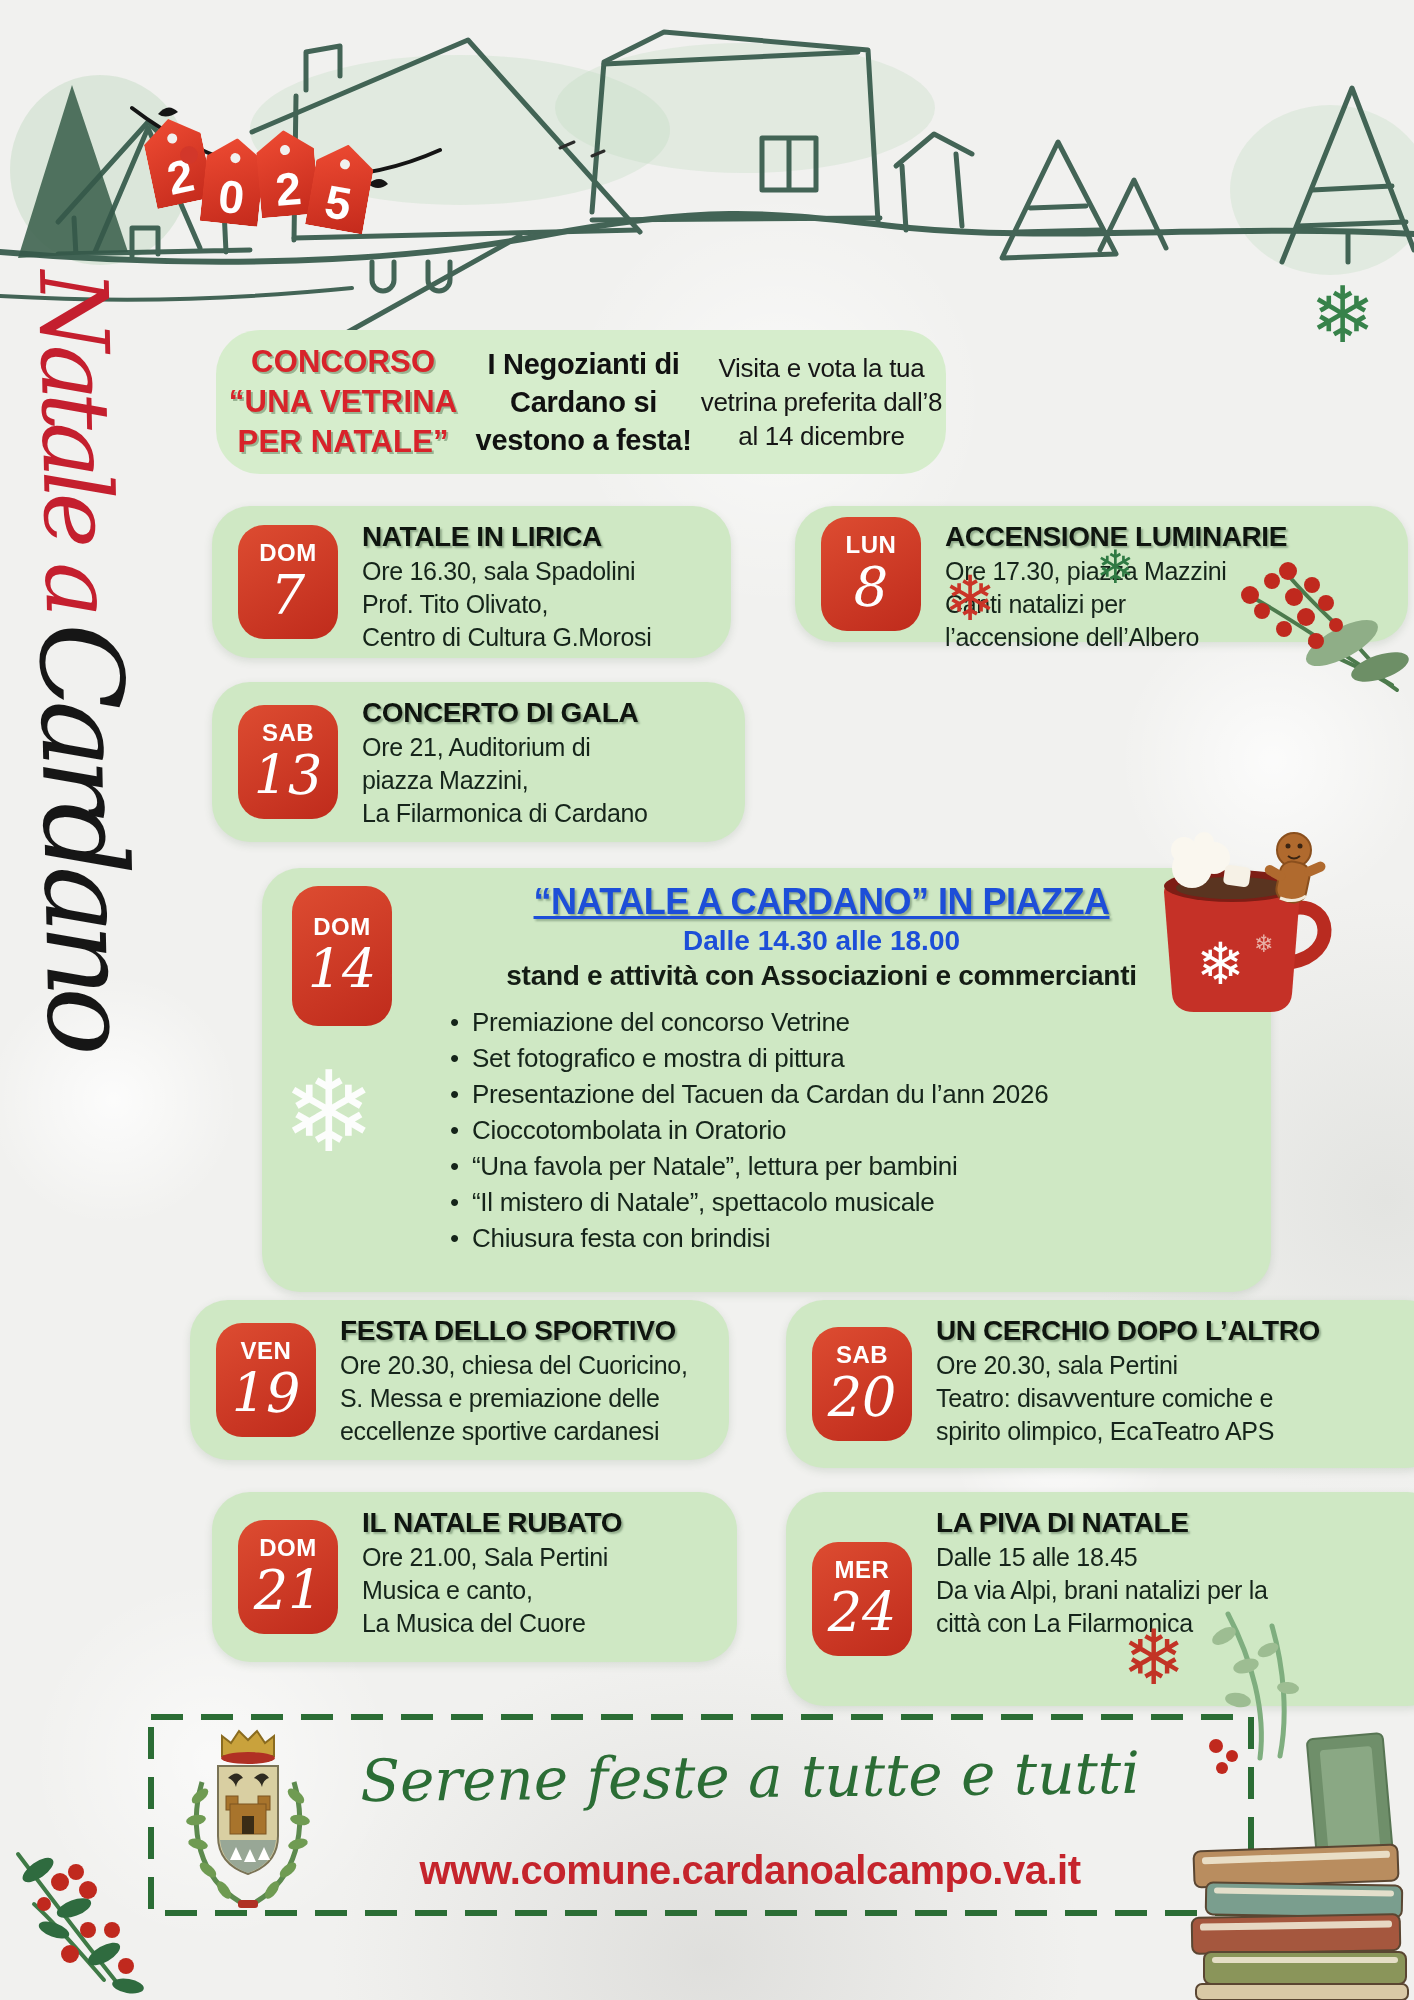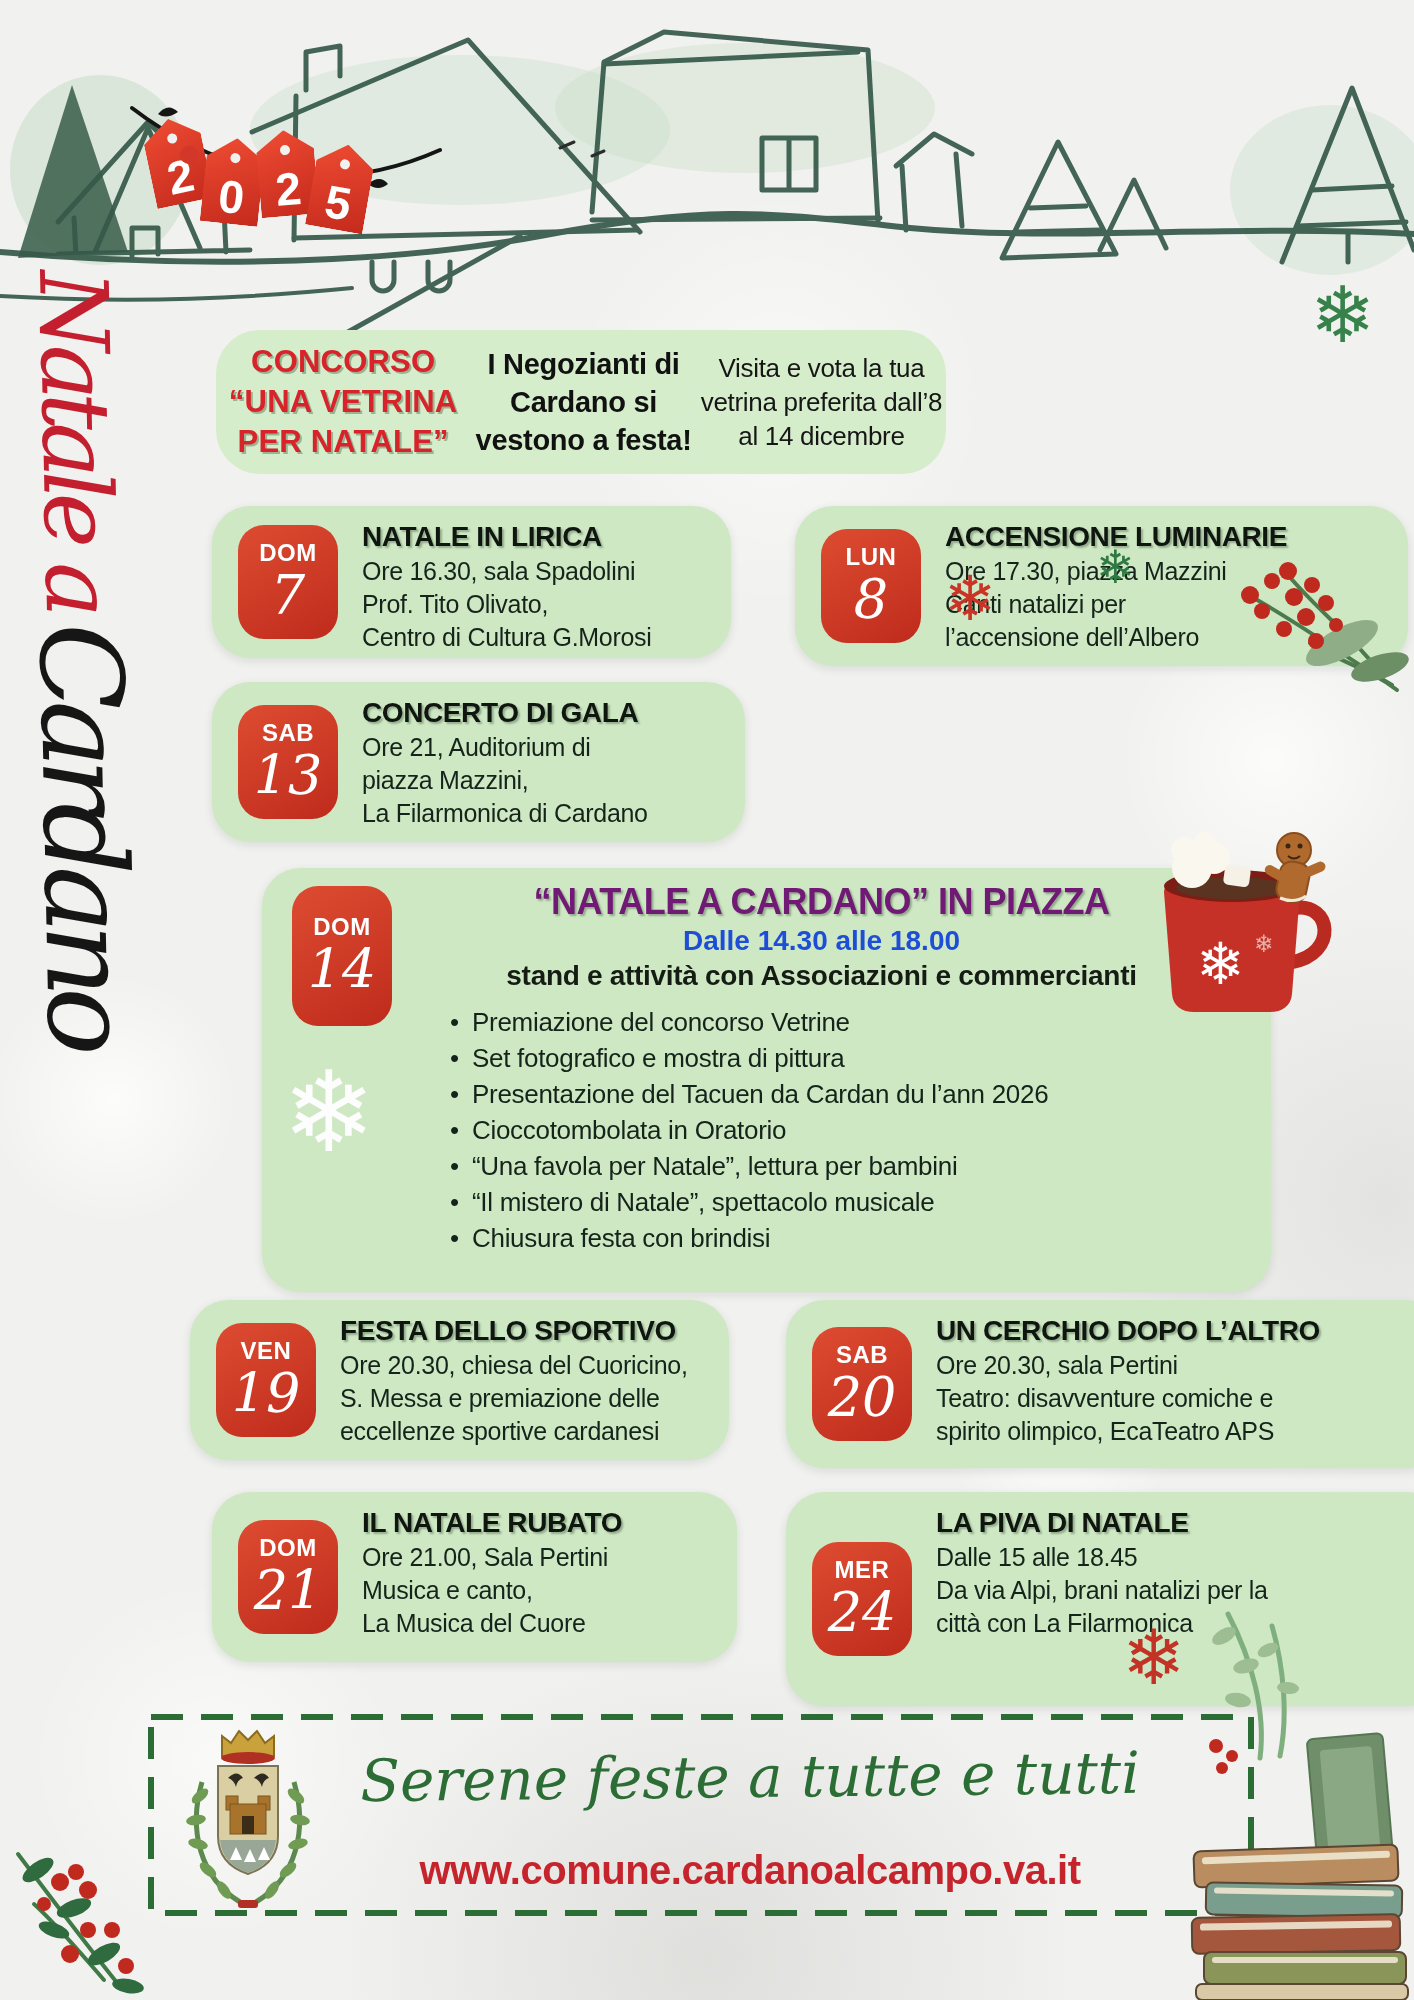--- a/index.html
+++ b/index.html
@@ -47,21 +47,21 @@
   .badge-day{font-size:24px;font-weight:600;line-height:1;letter-spacing:.5px;}
   .badge-num{font-family:"DejaVu Serif",serif;font-style:italic;font-size:54px;line-height:1;margin-top:4px;}
   .card-text{position:absolute;left:150px;top:13px;right:14px;}
   .card-title{font-weight:bold;font-size:28px;line-height:36px;color:#0f150f;letter-spacing:-.4px;text-shadow:2px 2px 2px rgba(70,100,70,.45);}
   .card-line{font-size:25px;line-height:33px;color:#15241a;letter-spacing:-.3px;}
 
   
   .featured{left:262px;top:868px;width:962px;height:424px;}
   .featured .badge{left:30px;top:18px;transform:none;height:140px;}
   .featured-head{position:absolute;left:130px;right:20px;top:12px;text-align:center;}
-  .featured-title{font-weight:bold;font-size:36px;line-height:44px;color:#701a75;letter-spacing:-.5px;text-shadow:2px 2px 2px rgba(70,100,70,.45);}
+  .featured-title{font-weight:bold;font-size:36px;line-height:44px;color:#1d4ed8;letter-spacing:-.5px;text-shadow:2px 2px 2px rgba(70,100,70,.45);text-decoration:underline;}
   .featured-sub1{font-weight:bold;font-size:28px;line-height:34px;color:#1d4ed8;}
   .featured-sub2{font-weight:bold;font-size:28px;line-height:36px;color:#141c14;letter-spacing:-.3px;}
   .bullets{position:absolute;left:186px;top:136px;margin:0;padding:0;list-style:none;}
   .bullets li{position:relative;padding-left:24px;font-size:26px;line-height:36px;color:#15241a;letter-spacing:-.3px;}
   .bullets li::before{content:"\2022";position:absolute;left:2px;top:0;color:#15241a;}
 
   
   .footer-msg{left:320px;top:1742px;width:860px;text-align:center;font-family:"DejaVu Serif",serif;font-style:italic;
     font-size:58px;line-height:70px;color:#2b6d35;transform:rotate(-.6deg);}
   .footer-url{left:320px;top:1848px;width:860px;text-align:center;font-weight:bold;font-size:40px;color:#c5242c;letter-spacing:-.5px;}
@@ -151,21 +151,21 @@
       <span class="badge-num">7</span>
     </div>
     <div class="card-text">
       <div class="card-title">NATALE IN LIRICA</div>
       <div class="card-line">Ore 16.30, sala Spadolini</div>
       <div class="card-line">Prof. Tito Olivato,</div>
       <div class="card-line">Centro di Cultura G.Morosi</div>
     </div>
   </div>
 
-  <div class="card" style="left:795px;top:506px;width:566px;height:160px">
+  <div class="card" style="left:795px;top:506px;width:566px;height:136px">
     <div class="badge">
       <span class="badge-day">LUN</span>
       <span class="badge-num">8</span>
     </div>
     <div class="card-text">
       <div class="card-title">ACCENSIONE LUMINARIE</div>
       <div class="card-line">Ore 17.30, piazza Mazzini</div>
       <div class="card-line">Canti natalizi per</div>
       <div class="card-line">l’accensione dell’Albero</div>
     </div>

